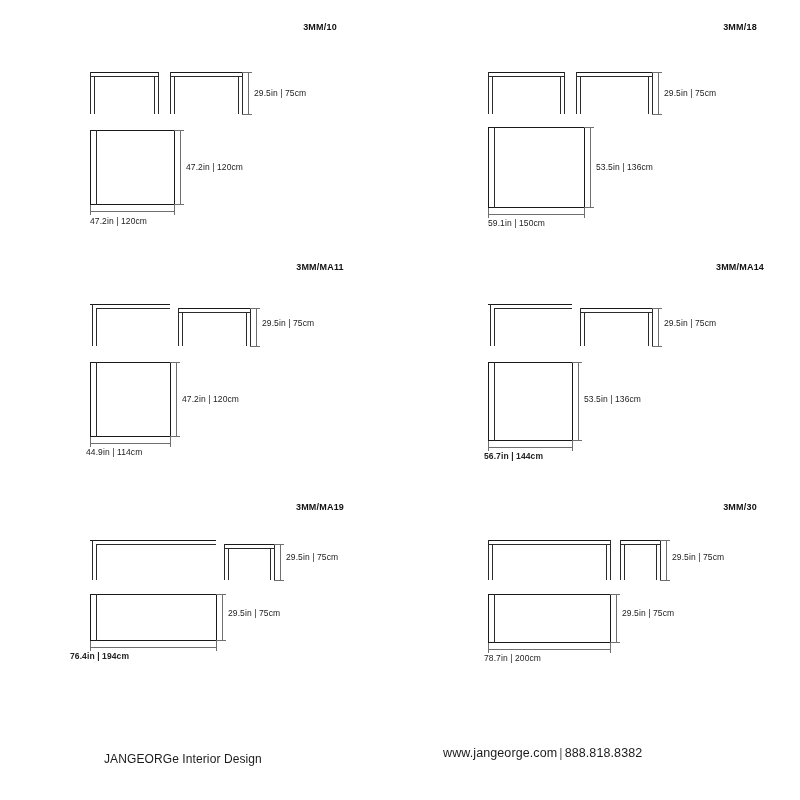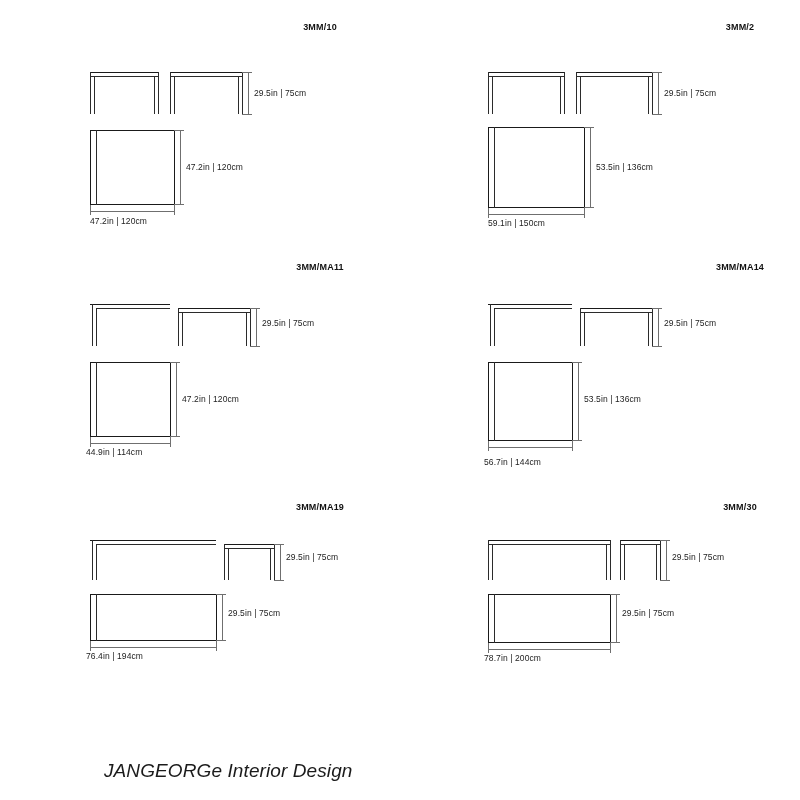--- a/index.html
+++ b/index.html
@@ -67,25 +67,24 @@
   .footer {
     position: absolute;
     left: 0;
     right: 0;
     bottom: 34px;
     height: 22px;
   }
   .footer-brand {
     position: absolute;
     left: 104px;
-    top: 16px;
-    font-size: 19px;
+    top: 8px;
+    font-size: 12px;
     color: #1b1b1b;
     letter-spacing: .1px;
-    font-style: italic;
   }
   .footer-contact {
     position: absolute;
     left: 443px;
     top: 2px;
     font-size: 12.5px;
     color: #1b1b1b;
     letter-spacing: .1px;
   }
   .footer-contact .sep {
@@ -131,21 +130,21 @@
     <div class="ln dim h" style="left:144px; top:194px; width:10px;"></div>
     <div class="lbl" style="left:156px; top:152px;">47.2in | 120cm</div>
 
     <div class="ln dim h" style="left:60px; top:201px; width:84px;"></div>
     <div class="ln dim v" style="left:60px; top:195px; height:10px;"></div>
     <div class="ln dim v" style="left:144px; top:195px; height:10px;"></div>
     <div class="lbl" style="left:60px; top:206px;">47.2in | 120cm</div>
   </div>
 
   <div class="block c1 r0">
-    <div class="block-title">3MM/2</div>
+    <div class="block-title">3MM/18</div>
 
     <div class="ln h thick" style="left:68px; top:62px; width:76px;"></div>
     <div class="ln h" style="left:68px; top:66px; width:76px;"></div>
     <div class="ln v" style="left:68px; top:62px; height:42px;"></div>
     <div class="ln v" style="left:72px; top:66px; height:38px;"></div>
     <div class="ln v" style="left:140px; top:66px; height:38px;"></div>
     <div class="ln v" style="left:144px; top:62px; height:42px;"></div>
 
     <div class="ln h thick" style="left:156px; top:62px; width:76px;"></div>
     <div class="ln h" style="left:156px; top:66px; width:76px;"></div>
@@ -240,21 +239,21 @@
     <div class="ln v" style="left:74px; top:112px; height:79px;"></div>
 
     <div class="ln dim v" style="left:158px; top:112px; height:79px;"></div>
     <div class="ln dim h" style="left:152px; top:112px; width:10px;"></div>
     <div class="ln dim h" style="left:152px; top:190px; width:10px;"></div>
     <div class="lbl" style="left:164px; top:144px;">53.5in | 136cm</div>
 
     <div class="ln dim h" style="left:68px; top:197px; width:84px;"></div>
     <div class="ln dim v" style="left:68px; top:191px; height:10px;"></div>
     <div class="ln dim v" style="left:152px; top:191px; height:10px;"></div>
-    <div class="lbl" style="left:64px; top:207px;">56.7in | 144cm</div>
+    <div class="lbl" style="left:64px; top:201px;font-weight:bold;">56.7in | 144cm</div>
   </div>
 
   <div class="block c0 r2">
     <div class="block-title">3MM/MA19</div>
 
     <div class="ln h thick" style="left:60px; top:50px; width:126px;"></div>
     <div class="ln h" style="left:66px; top:54px; width:120px;"></div>
     <div class="ln v" style="left:62px; top:50px; height:40px;"></div>
     <div class="ln v" style="left:66px; top:54px; height:36px;"></div>
 
@@ -277,21 +276,21 @@
     <div class="ln v" style="left:66px; top:104px; height:47px;"></div>
 
     <div class="ln dim v" style="left:192px; top:104px; height:47px;"></div>
     <div class="ln dim h" style="left:186px; top:104px; width:10px;"></div>
     <div class="ln dim h" style="left:186px; top:150px; width:10px;"></div>
     <div class="lbl" style="left:198px; top:118px;">29.5in | 75cm</div>
 
     <div class="ln dim h" style="left:60px; top:157px; width:126px;"></div>
     <div class="ln dim v" style="left:60px; top:151px; height:10px;"></div>
     <div class="ln dim v" style="left:186px; top:151px; height:10px;"></div>
-    <div class="lbl" style="left:56px; top:161px;">76.4in | 194cm</div>
+    <div class="lbl" style="left:40px; top:161px;font-weight:bold;">76.4in | 194cm</div>
   </div>
 
   <div class="block c1 r2">
     <div class="block-title">3MM/30</div>
 
     <div class="ln h thick" style="left:68px; top:50px; width:122px;"></div>
     <div class="ln h" style="left:68px; top:54px; width:122px;"></div>
     <div class="ln v" style="left:68px; top:50px; height:40px;"></div>
     <div class="ln v" style="left:72px; top:54px; height:36px;"></div>
     <div class="ln v" style="left:186px; top:54px; height:36px;"></div>
@@ -321,15 +320,18 @@
     <div class="lbl" style="left:202px; top:118px;">29.5in | 75cm</div>
 
     <div class="ln dim h" style="left:68px; top:159px; width:122px;"></div>
     <div class="ln dim v" style="left:68px; top:153px; height:10px;"></div>
     <div class="ln dim v" style="left:190px; top:153px; height:10px;"></div>
     <div class="lbl" style="left:64px; top:163px;">78.7in | 200cm</div>
   </div>
 
   <div class="footer">
     <div class="footer-brand">JANGEORGe Interior Design</div>
+    <div class="footer-contact">
+      <span>www.jangeorge.com</span><span class="sep">|</span><span>888.818.8382</span>
+    </div>
   </div>
 
 </div>
 
 </body></html>

